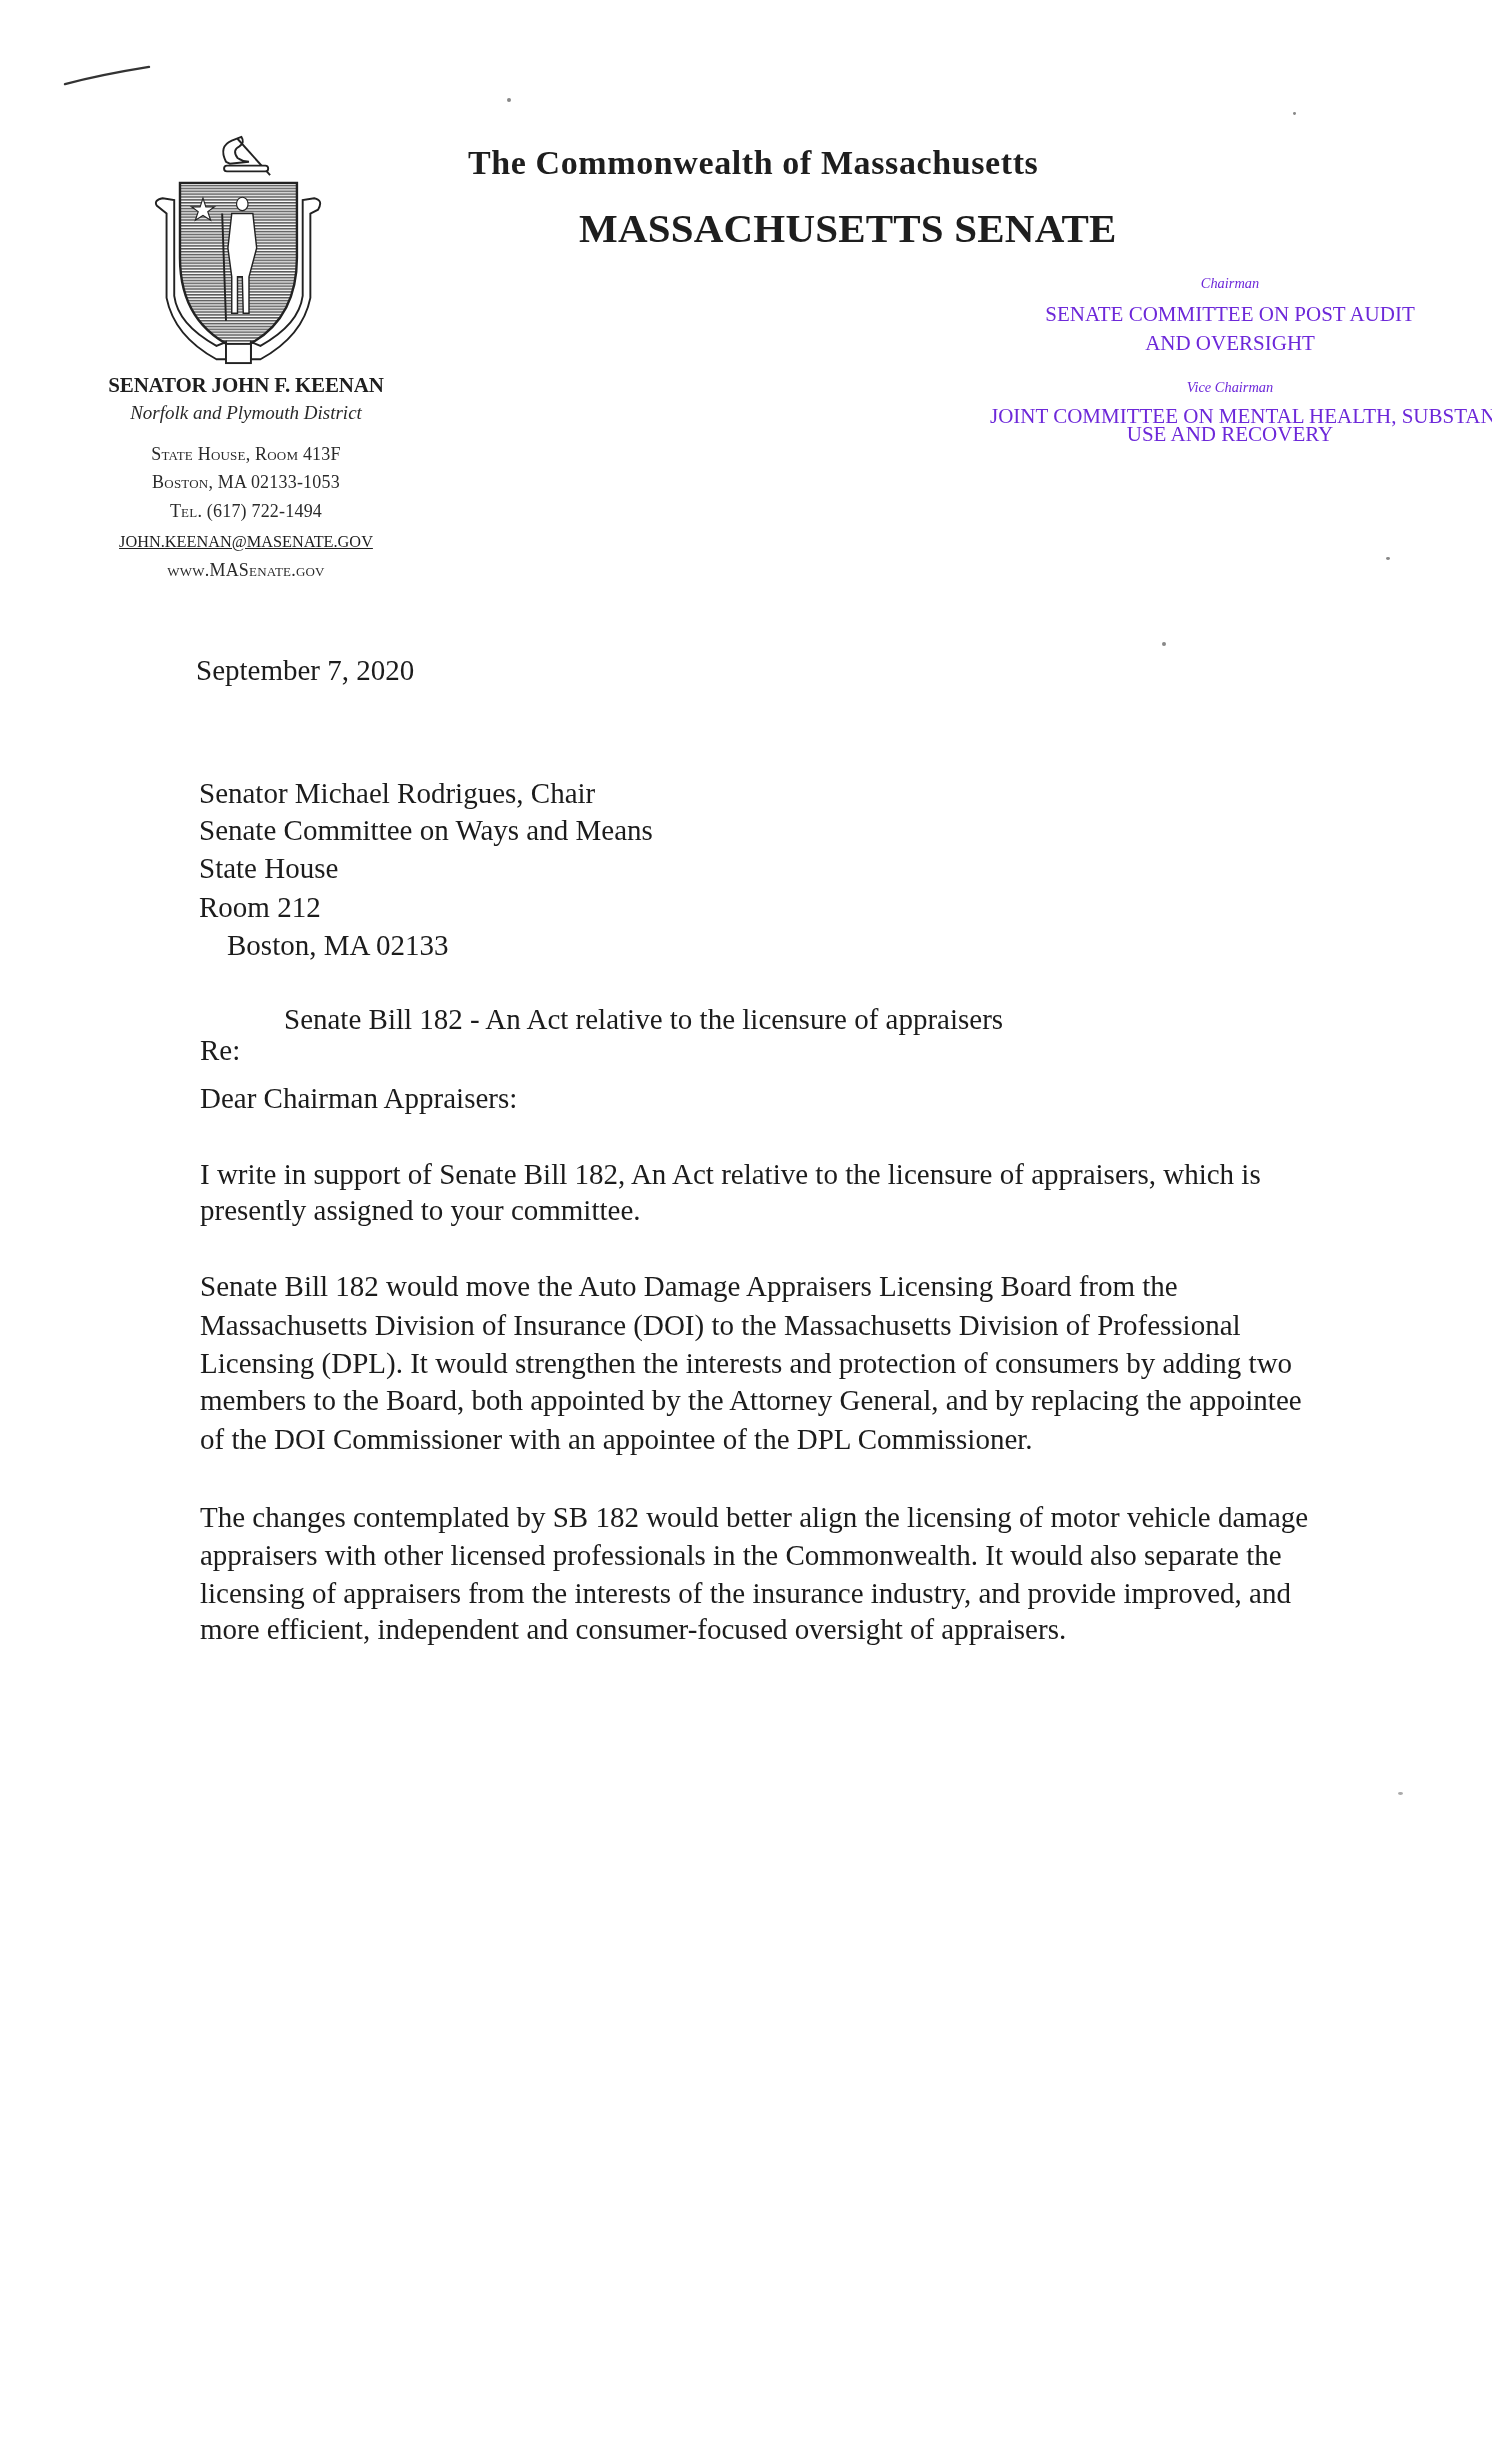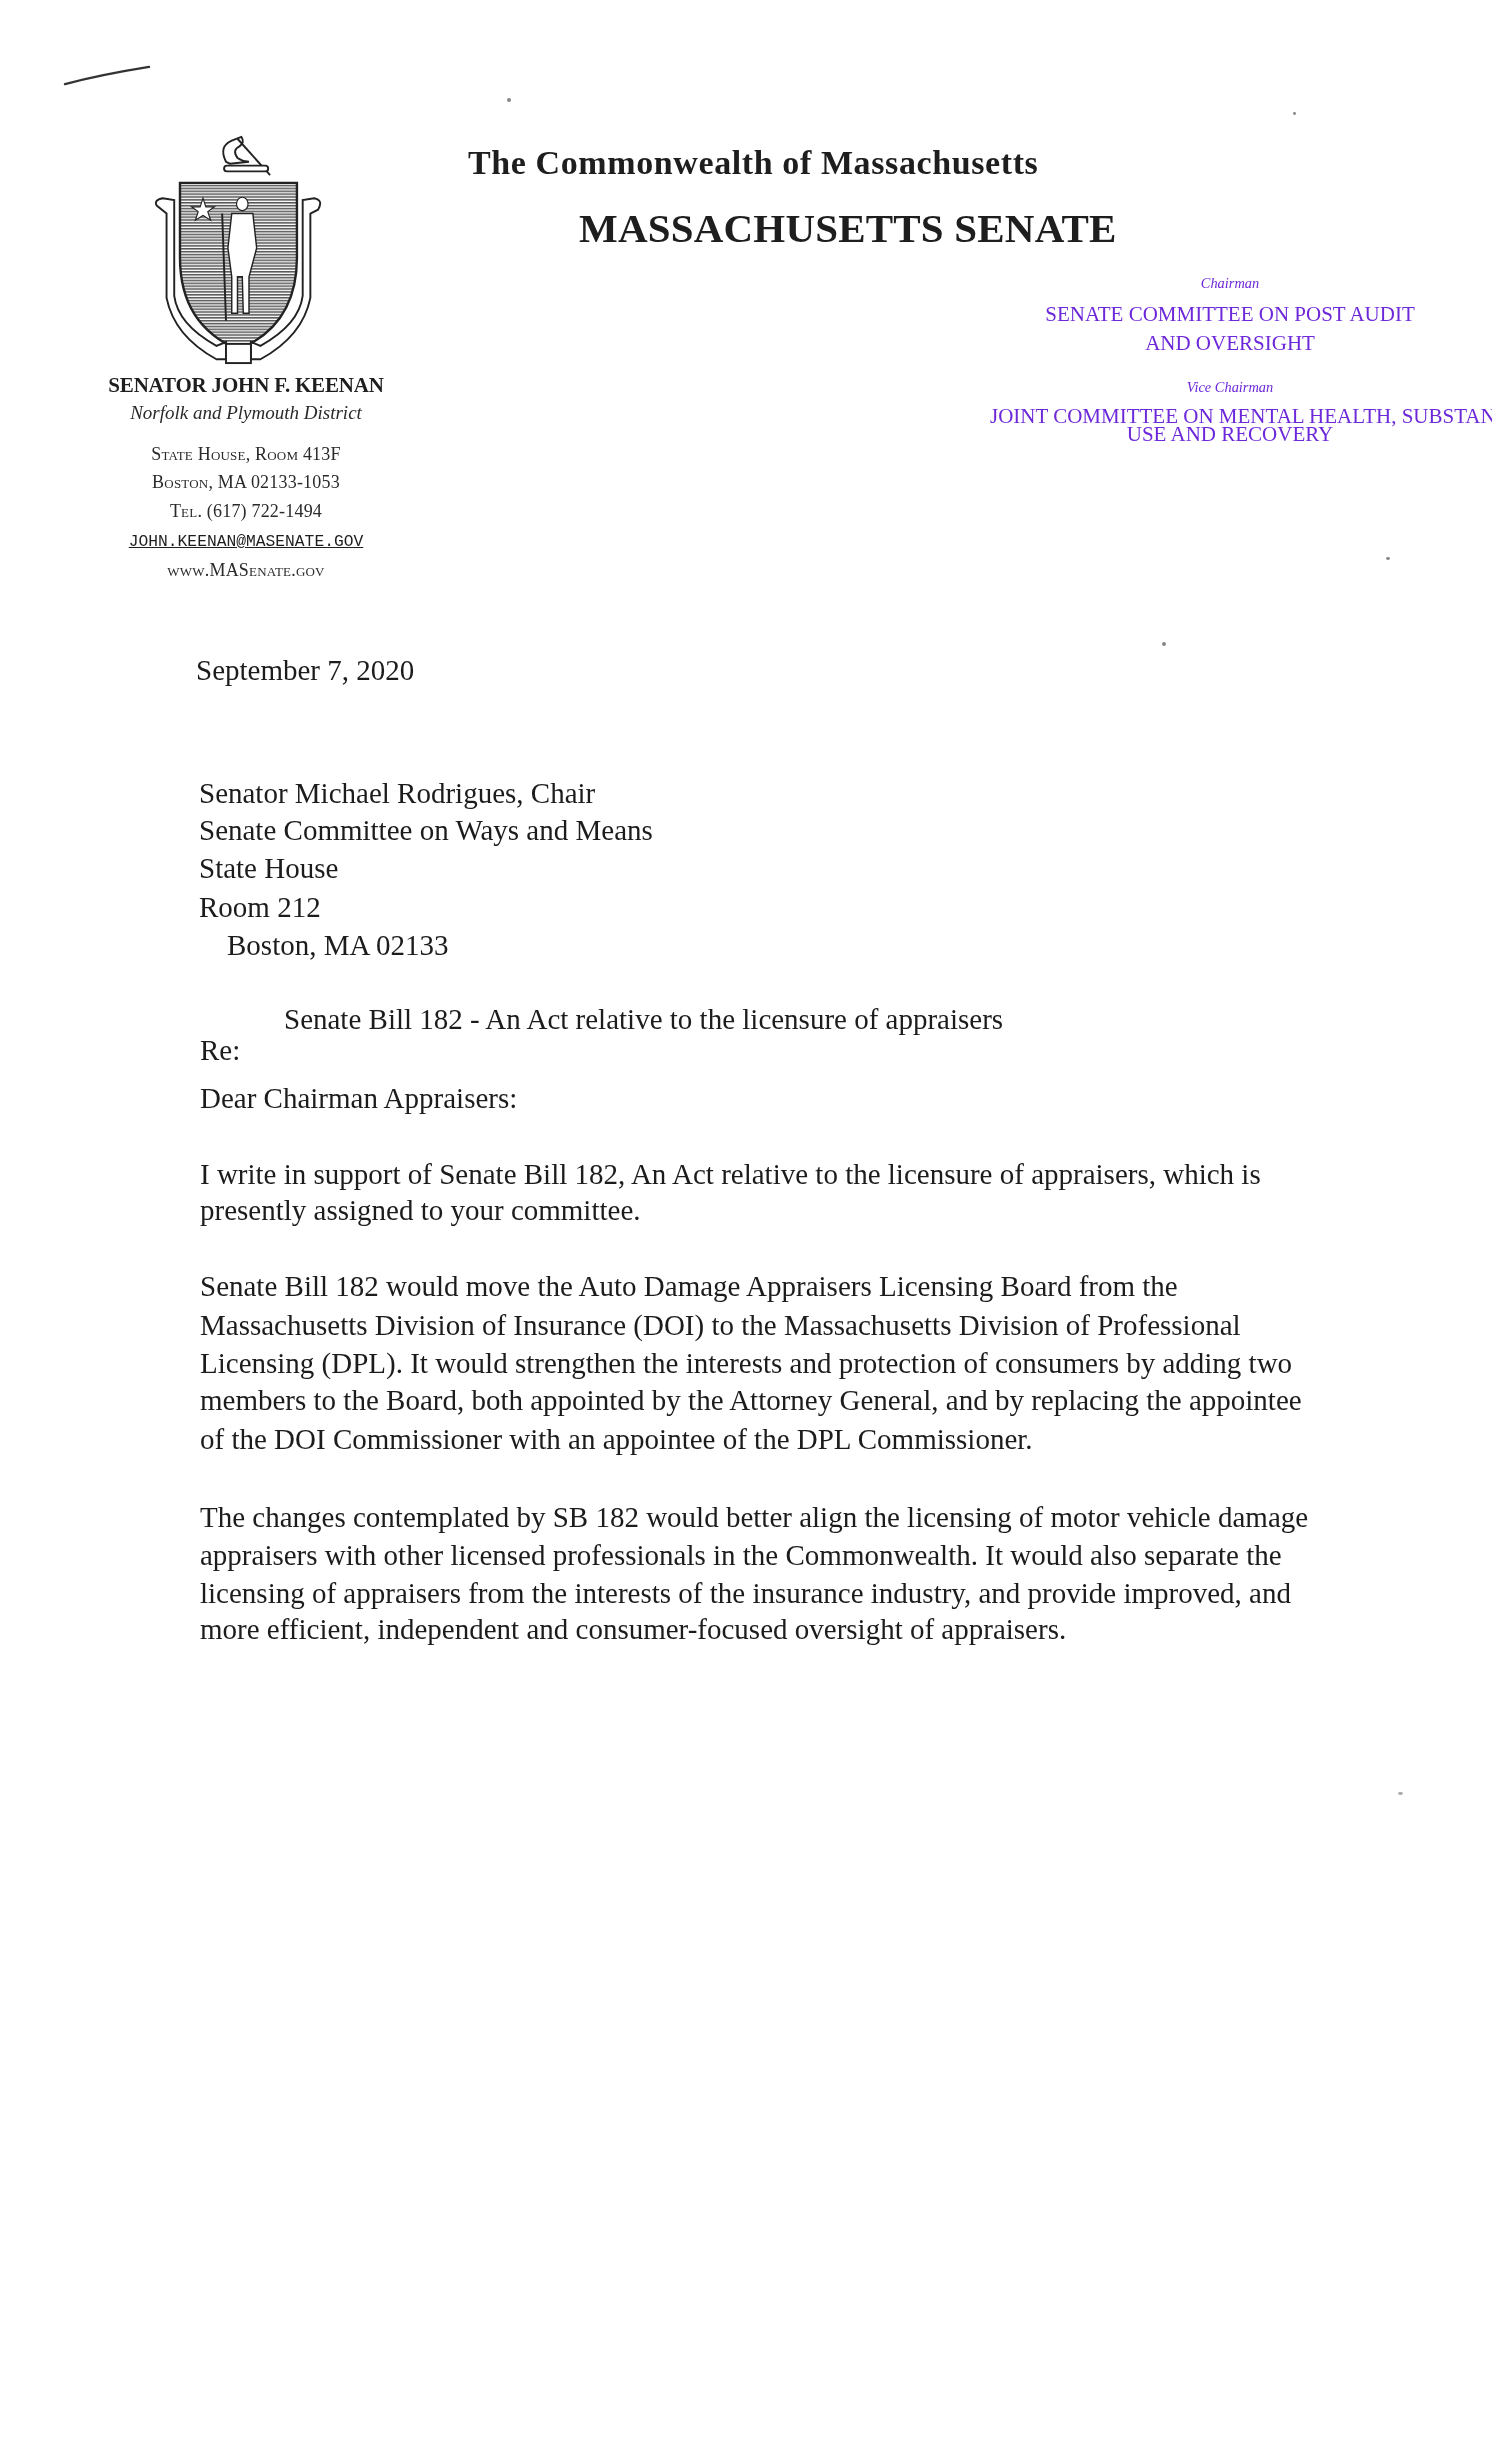--- a/index.html
+++ b/index.html
@@ -62,21 +62,21 @@
 
 <div class="abs title">The Commonwealth of Massachusetts</div>
 <div class="abs subtitle">MASSACHUSETTS SENATE</div>
 
 <div class="leftcol">
   <div class="lc-line lc-name">SENATOR JOHN F. KEENAN</div>
   <div class="lc-line lc-district">Norfolk and Plymouth District</div>
   <div class="lc-line lc-small" style="top:444px;">State House, Room 413F</div>
   <div class="lc-line lc-small" style="top:472px;">Boston, MA  02133-1053</div>
   <div class="lc-line lc-small" style="top:501px;">Tel. (617) 722-1494</div>
-  <div class="lc-line lc-email" style="top:532px;font-family:Liberation Mono, monospace;">JOHN.KEENAN@MASENATE.GOV</div>
+  <div class="lc-line lc-email" style="top:532px;">JOHN.KEENAN@MASENATE.GOV</div>
   <div class="lc-line lc-small" style="top:560px;">www.MASenate.gov</div>
 </div>
 
 <div class="rightcol">
   <div class="rc-line rc-italic" style="top:275px;">Chairman</div>
   <div class="rc-line rc-caps" style="top:302px;">SENATE COMMITTEE ON POST AUDIT</div>
   <div class="rc-line rc-caps" style="top:331px;">AND OVERSIGHT</div>
   <div class="rc-line rc-italic" style="top:379px;">Vice Chairman</div>
   <div class="rc-line rc-caps" style="top:404px;">JOINT COMMITTEE ON MENTAL HEALTH, SUBSTANCE</div>
   <div class="rc-line rc-caps" style="top:422px;">USE AND RECOVERY</div>

